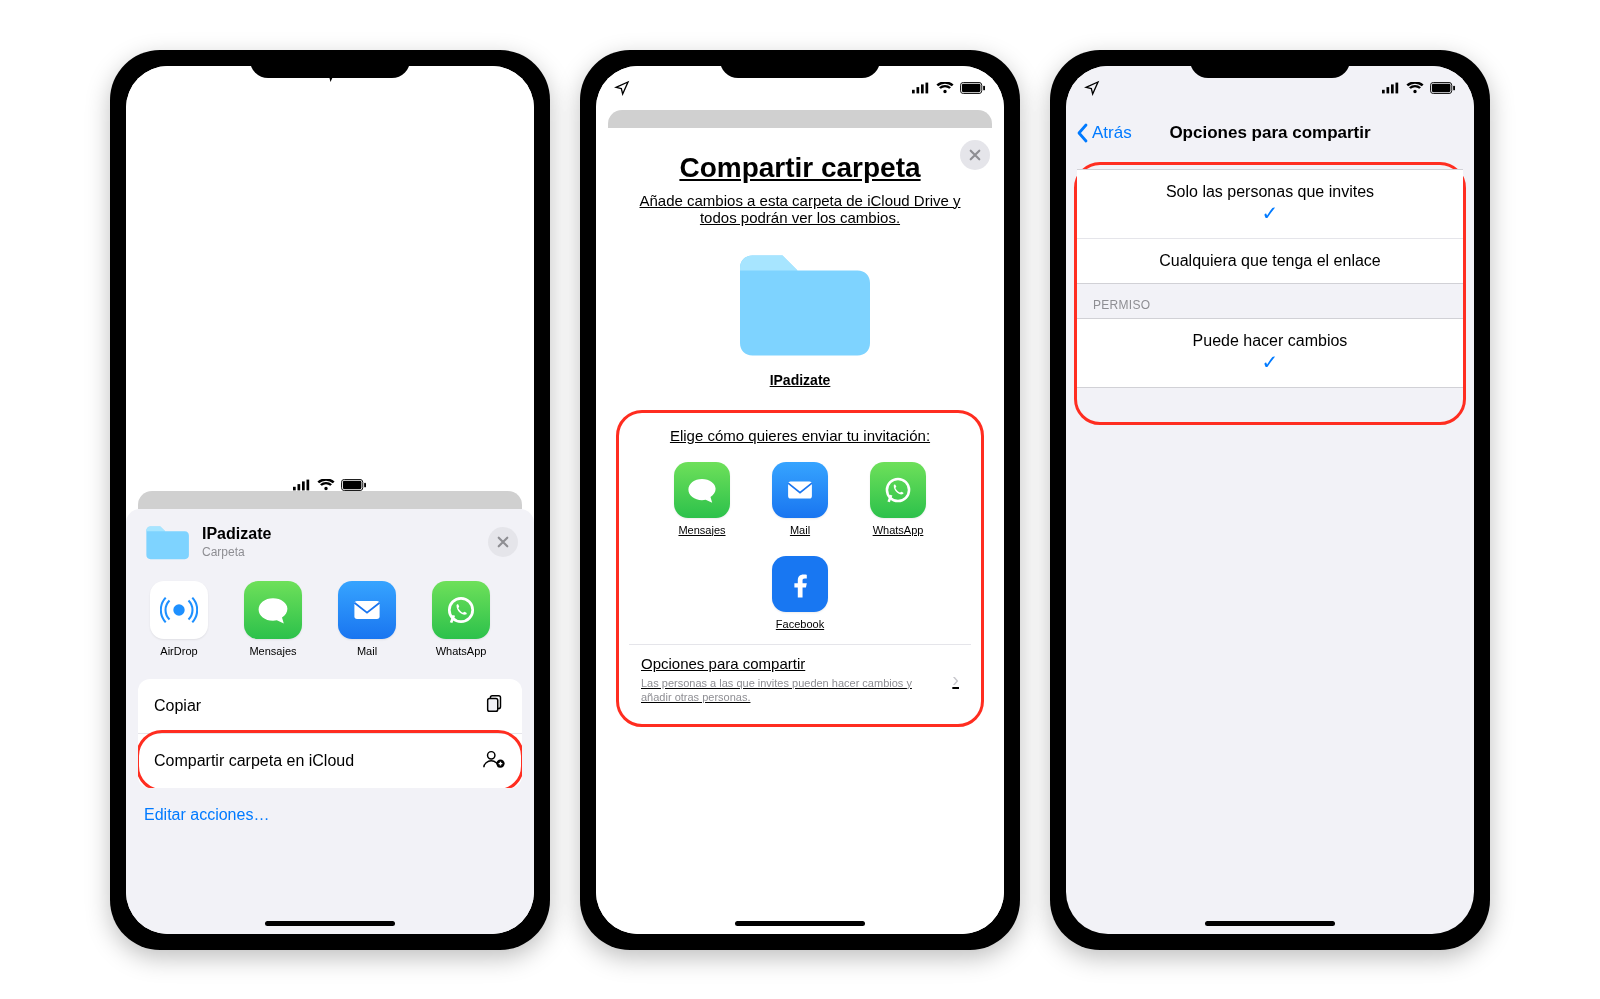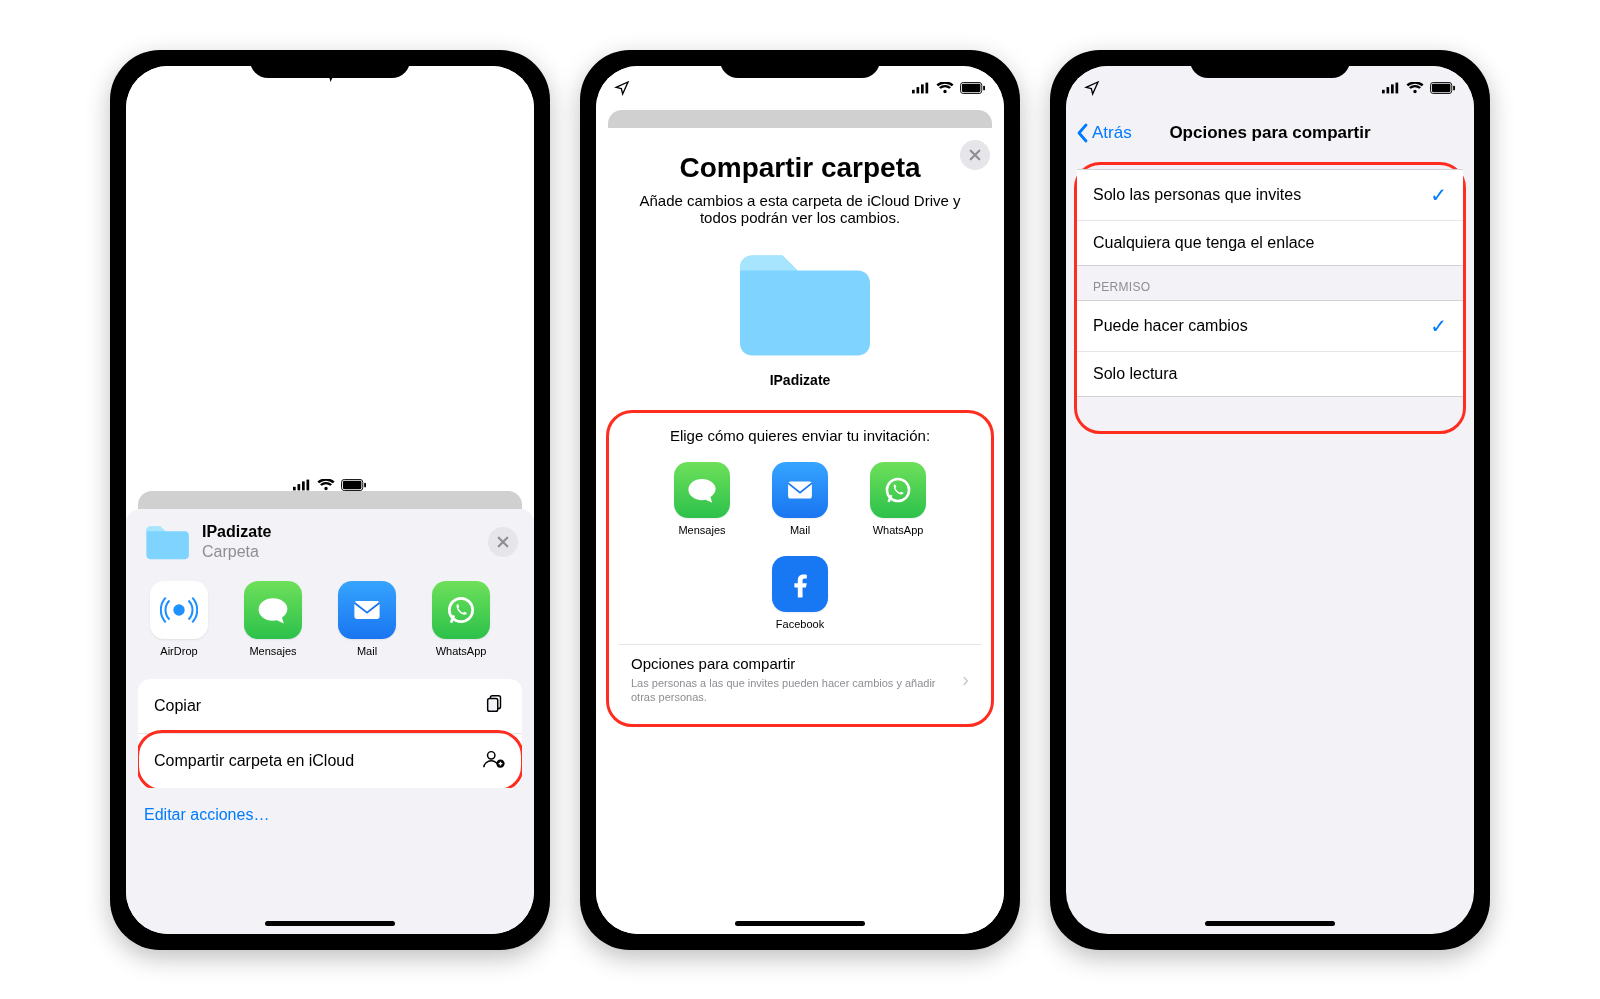--- a/index.html
+++ b/index.html
@@ -104,21 +104,21 @@
     align-items: center;
     gap: 12px;
     padding: 14px 16px 10px;
   }
   .share-header .folder-icon {
     width: 48px; height: 38px;
     display:flex; align-items:center; justify-content:center;
   }
   .share-header .titles { flex:1; }
   .share-header .t1 { font-size: 16px; font-weight: 600; }
-  .share-header .t2 { font-size: 16px; color: var(--ios-grey-text); margin-top:2px; }
+  .share-header .t2 { font-size: 12px; color: var(--ios-grey-text); margin-top:2px; }
   .close-btn {
     width: 30px; height: 30px; border-radius: 50%;
     background: #e5e5ea; display:flex; align-items:center; justify-content:center;
   }
 
   
   .apps-row {
     display:flex; gap: 24px; padding: 10px 18px 18px; 
     justify-content: flex-start;
     flex-wrap: wrap;
@@ -180,21 +180,21 @@
   }
   .big-folder {
     text-align:center; padding: 10px 0 6px;
   }
   .big-folder .fname { font-size: 14px; font-weight:600; margin-top:10px; }
   .close-inset {
     position:absolute; top:12px; right:14px;
   }
 
   .share-box {
-    margin: 16px 10px 6px;
+    margin: 16px 20px 6px;
     border: 3px solid #ff2d20;
     border-radius: 26px;
     padding: 14px 0 10px;
   }
   .share-box .headline {
     text-align:center; font-size: 15px; margin-bottom: 10px;
   }
   .apps-row.big { gap: 20px; padding: 8px 6px 14px; justify-content: center;}
   .apps-row.big .app { width: 78px; }
   .apps-row.big .app .ico { width: 56px; height: 56px; border-radius: 14px; }
@@ -229,20 +229,21 @@
   .list {
     background:#fff;
     border-top: 0.5px solid #d1d1d6;
     border-bottom: 0.5px solid #d1d1d6;
   }
   .list .li {
     display:flex; justify-content:space-between; align-items:center;
     padding: 13px 16px;
     font-size: 16px;
     border-bottom: 0.5px solid var(--ios-light);
+    flex-direction: column;
   }
   .list .li:last-child { border-bottom: 0; }
   .check { color: var(--ios-blue); font-size: 20px; }
 
   .toggle {
     width: 50px; height: 30px; border-radius: 15px;
     background: var(--ios-green); position:relative;
   }
   .toggle::after {
     content:""; position:absolute; right:2px; top:2px;
@@ -411,21 +412,21 @@
           <svg width="26" height="12" viewBox="0 0 28 13">
               <rect x="0.5" y="0.5" width="23" height="12" rx="3" stroke="#000" fill="none"></rect>
               <rect x="2" y="2" width="20" height="9" rx="1.5" fill="#000"></rect>
               <rect x="25" y="4" width="2" height="5" rx="1" fill="#000"></rect>
             </svg>
         </span>
       </div>
 
       <div class="backdrop"></div>
 
-      <div class="sheet white" style="position:relative;">
+      <div class="sheet white" style="position:relative;text-decoration:underline;">
         <div class="close-btn close-inset">
           <svg width="12" height="12" viewBox="0 0 14 14" stroke="#8e8e93" stroke-width="2.5" stroke-linecap="round">
               <path d="M2 2l10 10M12 2L2 12"></path>
             </svg>
         </div>
 
         <div class="title-big">Compartir carpeta</div>
         <div class="subtitle">Añade cambios a esta carpeta de iCloud Drive y todos podrán ver los cambios.</div>
 
         <div class="big-folder">
@@ -538,23 +539,20 @@
             <span>Cualquiera que tenga el enlace</span>
           </div>
         </div>
 
         <div class="section-header">PERMISO</div>
         <div class="list">
           <div class="li">
             <span>Puede hacer cambios</span>
             <span class="check">✓</span>
           </div>
-          <div class="li">
-            <span>Solo lectura</span>
-          </div>
         </div>
 
         <div style="height:28px;"></div>
       </div>
 
       <div class="home-indicator"></div>
     </div>
   </div>
 
 </div>

